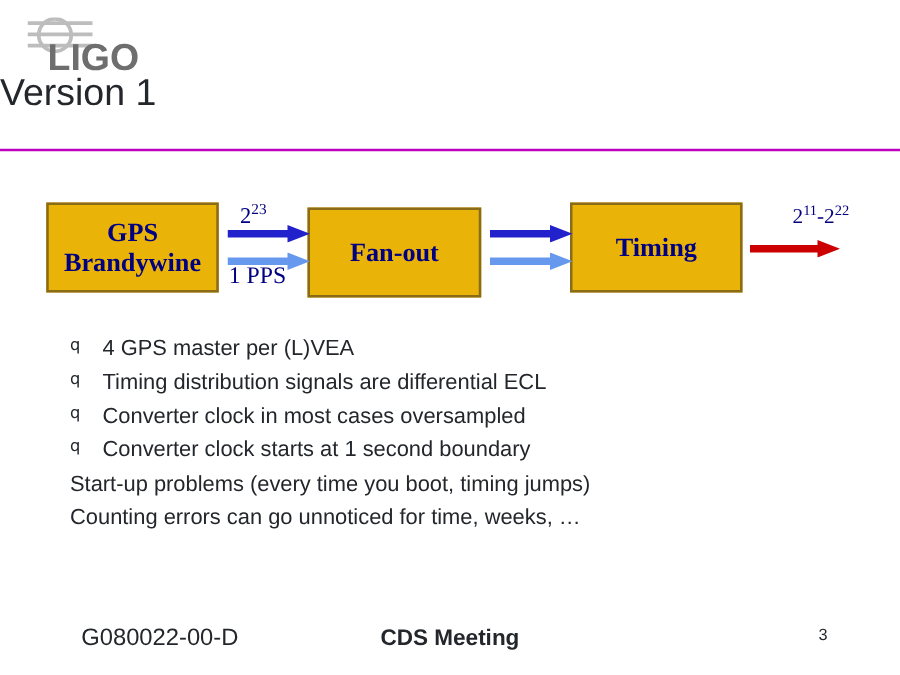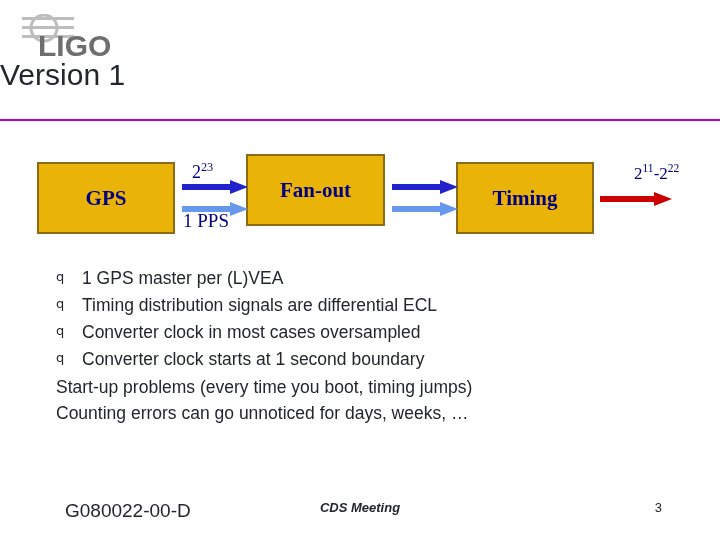--- a/index.html
+++ b/index.html
@@ -67,21 +67,21 @@
     font-family: "Liberation Serif", serif;
     font-weight: bold;
     color: #000080;
     line-height: 1.15;
   }
   #box-gps {
     left: 37px;  top: 12px;  width: 138px; height: 72px;
     font-size: 21px;
   }
   #box-fanout {
-    left: 246px; top: 4px; width: 139px; height: 72px;
+    left: 246px; top: 16px; width: 139px; height: 72px;
     font-size: 21px;
   }
   #box-slave {
     left: 456px; top: 12px; width: 138px; height: 72px;
     font-size: 21px;
   }
 
   .arrow {
     position: absolute;
     height: 12px;
@@ -136,23 +136,22 @@
     top: 500px;
     font-size: 19px;
     color: #23262b;
   }
   #footer-center {
     position: absolute;
     left: 0;
     top: 500px;
     width: 720px;
     text-align: center;
-    font-size: 13px;
+    font-size: 18px;
     font-weight: bold;
-    font-style: italic;
     color: #23262b;
   }
   #footer-right {
     position: absolute;
     right: 58px;
     top: 500px;
     font-size: 13px;
     color: #23262b;
   }
 </style>
@@ -173,20 +172,21 @@
 
 <div id="title">Version 1</div>
 
 <div id="rule"></div>
 
 <div id="diagram">
 
   <div class="box" id="box-gps">
     <div>
       <div>GPS</div>
+      <div>Brandywine</div>
     </div>
   </div>
 
   <div class="box" id="box-fanout">
     <div>Fan-out</div>
   </div>
 
   <div class="box" id="box-slave">
     <div>Timing</div>
   </div>
@@ -230,37 +230,37 @@
 
   <div class="lbl" id="lbl-1pps">1 PPS</div>
 
   <div class="lbl" id="lbl-211"><span>2</span><sup>11</sup><span>-</span><span>2</span><sup>22</sup></div>
 </div>
 
 <div id="bullets">
 
   <div class="bullet-row">
     <span class="bullet-mark">q</span>
-    <span class="bullet-text">1 GPS master per (L)VEA</span>
+    <span class="bullet-text">4 GPS master per (L)VEA</span>
   </div>
 
   <div class="bullet-row">
     <span class="bullet-mark">q</span>
     <span class="bullet-text">Timing distribution signals are differential ECL</span>
   </div>
 
   <div class="bullet-row">
     <span class="bullet-mark">q</span>
     <span class="bullet-text">Converter clock in most cases oversampled</span>
   </div>
 
   <div class="bullet-row">
     <span class="bullet-mark">q</span>
     <span class="bullet-text">Converter clock starts at 1 second boundary</span>
   </div>
 
   <div class="plain-row">Start-up problems (every time you boot, timing jumps)</div>
-  <div class="plain-row">Counting errors can go unnoticed for days, weeks, …</div>
+  <div class="plain-row">Counting errors can go unnoticed for time, weeks, …</div>
 </div>
 
 <div id="footer-left">G080022-00-D</div>
 <div id="footer-center">CDS Meeting</div>
 <div id="footer-right">3</div>
 
 </body></html>

